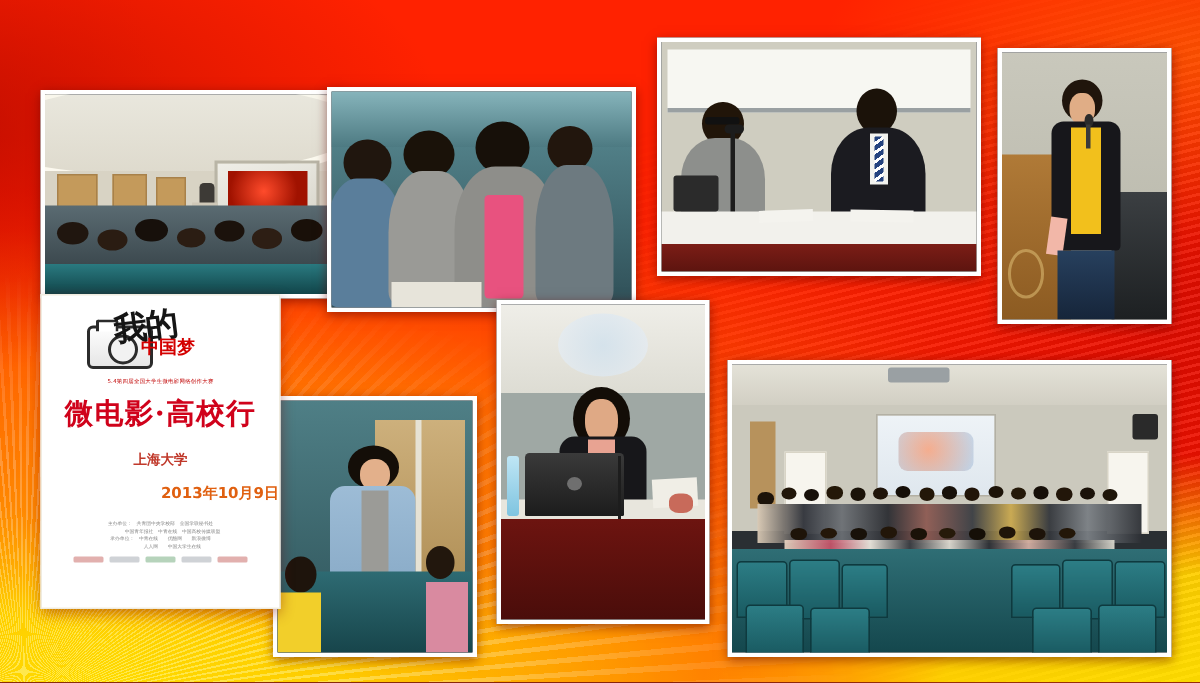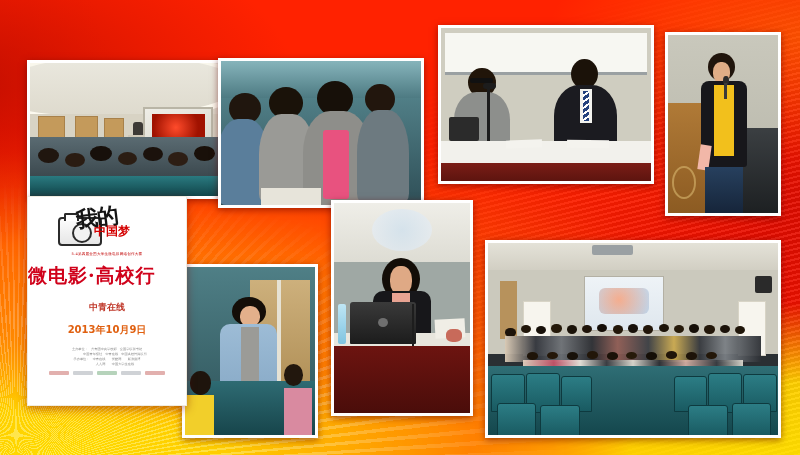--- a/index.html
+++ b/index.html
@@ -160,26 +160,26 @@
   .pos-zg{
     position:absolute;left:66px;top:20px;
     font-family:Liberation Serif, serif;
     font-size:12px;font-weight:bold;color:#d40000;letter-spacing:0px;
   }
   .pos-sub{
     text-align:center;font-size:3.6px;color:#c00000;letter-spacing:.2px;
     margin-top:1px;white-space:nowrap;transform:scale(1.0);
   }
   .pos-title{
-    text-align:left;margin-top:7px;
+    text-align:center;margin-top:7px;
     font-family:"DejaVu Serif","Liberation Serif",serif;
     font-size:19px;font-weight:bold;color:#d0021b;letter-spacing:1px;
   }
   .pos-venue{text-align:center;margin-top:12px;font-size:9px;color:#c0392b;font-weight:bold;line-height:1.55;}
-  .pos-date{text-align:center;margin-top:7px;font-size:10px;color:#e06010;font-weight:bold;line-height:1.5;}
+  .pos-date{text-align:right;margin-top:7px;font-size:10px;color:#e06010;font-weight:bold;line-height:1.5;}
   .pos-credits{margin-top:10px;text-align:center;font-size:3.2px;color:#8a8a8a;line-height:1.6;}
   .pos-logorow{display:flex;justify-content:center;gap:4px;margin-top:4px;flex-wrap:wrap;padding:0 6px;}
   .plogo{height:4px;width:20px;background:#cfd2d6;border-radius:1px;}
   .plogo.r{background:#e2b0ae;}
   .plogo.g{background:#b6d3bb;}
 </style>
 </head>
 <body>
 
 <div id="stage">
@@ -380,21 +380,21 @@
       <div class="pos-cam"></div>
       <div class="pos-wo">我的</div>
       <div class="pos-zg">中国梦</div>
     </div>
 
     <div class="pos-sub">5.4第四届全国大学生微电影网络创作大赛</div>
 
     <div class="pos-title">微电影·高校行</div>
 
     <div class="pos-venue">
-      <div>中青在线</div>
+      <div>上海大学</div>
     </div>
 
     <div class="pos-date">
       <div>2013年10月9日</div>
     </div>
 
     <div class="pos-credits">
       <div>主办单位：　共青团中央学校部　全国学联秘书处</div>
       <div>　　　　　中国青年报社　中青在线　中国高校传媒联盟</div>
       <div>承办单位：　中青在线　　优酷网　　新浪微博</div>

